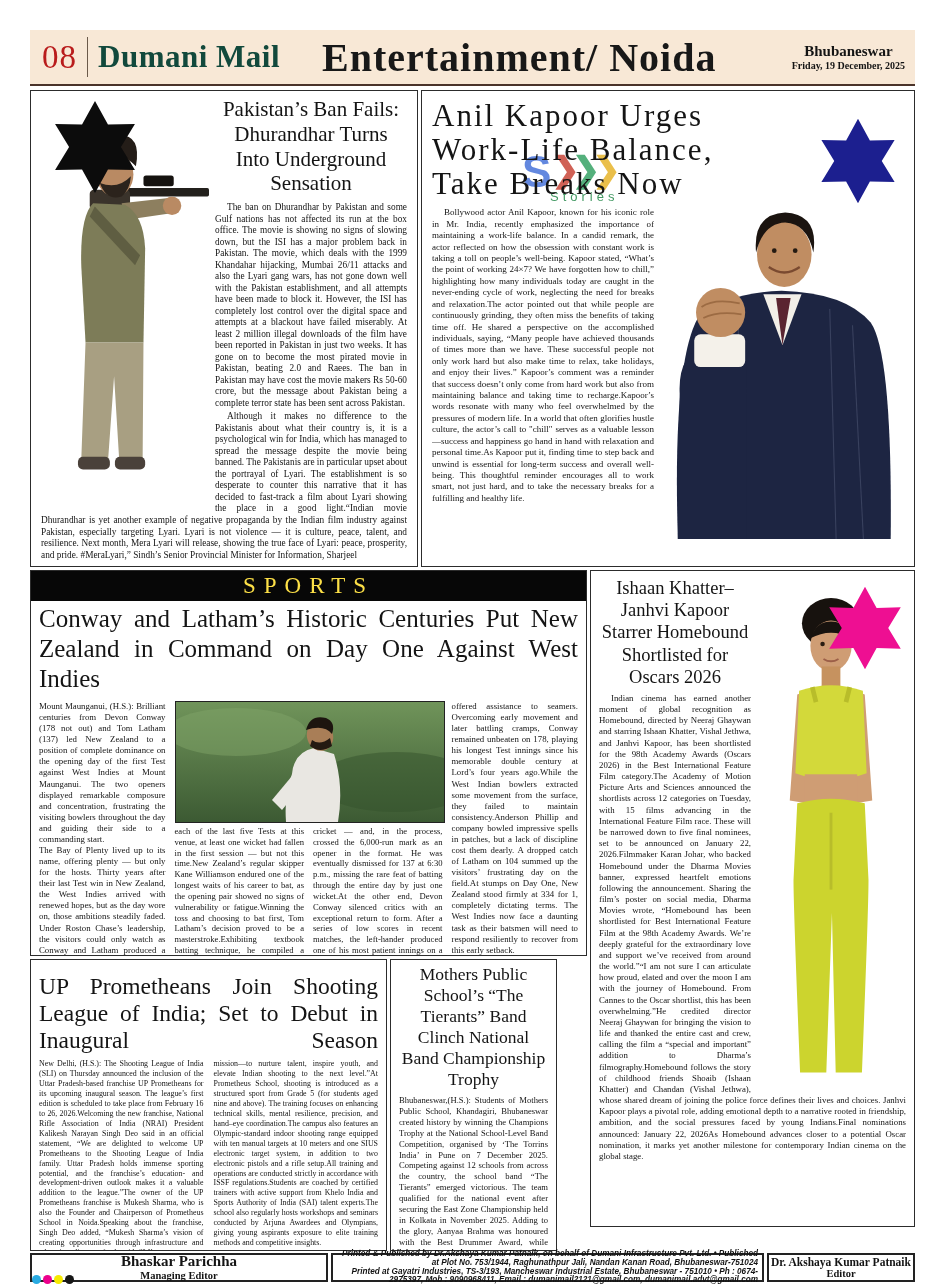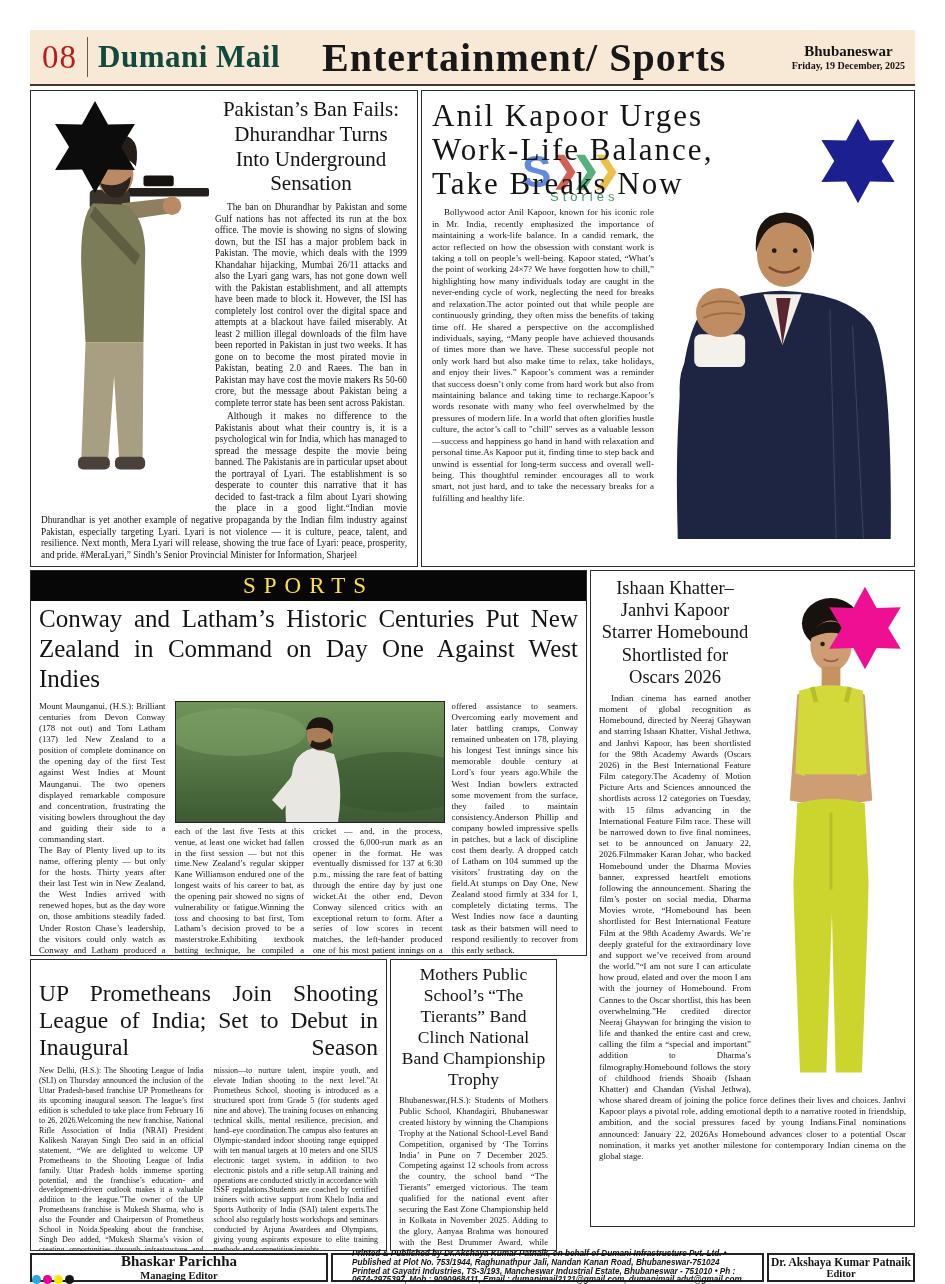--- a/index.html
+++ b/index.html
@@ -57,55 +57,55 @@
   
   .homebound{left:590px;top:570px;width:325px;height:657px;padding:4px 8px;}
   .hb-head{font-size:18.5px;line-height:1.2;text-align:center;font-weight:400;margin:2px 0 5px 0;
            position:relative;z-index:2;}
   .hb-body{font-size:8.8px;line-height:1.27;}
   .hb-photo{float:right;width:150px;height:512px;margin:0 0 4px 5px;}
   .star-pink{position:absolute;right:6px;top:14px;width:86px;height:86px;z-index:1;}
 
   
   .shooting{left:30px;top:959px;width:357px;height:292px;padding:3px 8px;}
-  .sh-head{font-size:23.5px;line-height:1.15;font-weight:400;margin:17px 0 5px 0;
+  .sh-head{font-size:23.5px;line-height:1.15;font-weight:400;margin:10px 0 5px 0;
            text-align:justify;text-align-last:justify;}
   .sh-cols{display:flex;gap:10px;}
   .sh-col{width:50%;font-size:7.9px;line-height:1.26;text-align:justify;}
 
   
   .band{left:390px;top:959px;width:167px;height:292px;padding:3px 8px;}
   .band-head{font-size:17.5px;line-height:1.2;font-weight:400;margin:1px 0 5px 0;text-align:center;}
   .band-body{font-size:8.6px;line-height:1.27;}
 
   
   .footer{position:absolute;left:30px;top:1253px;width:885px;height:29px;display:flex;gap:3px;}
   .fbox{border:2px solid #222;box-sizing:border-box;display:flex;flex-direction:column;
         align-items:center;justify-content:center;line-height:1.05;background:#fff;}
   .f-left{width:298px;}
   .f-mid{flex:1;font-family:"Liberation Sans",sans-serif;font-style:italic;font-weight:bold;
-         font-size:8.2px;text-align:left;padding:0 19px;}
+         font-size:8.2px;text-align:right;padding:0 4px;}
   .f-right{width:148px;}
   .f-name{font-size:15px;font-weight:bold;}
   .f-name-sm{font-size:11.5px;font-weight:bold;}
   .f-role{font-size:10.5px;font-weight:bold;}
   .regdots{position:absolute;left:32px;bottom:0px;display:flex;gap:2px;z-index:5;}
   .dot{width:9px;height:9px;border-radius:50%;}
   .dot-c{background:#29abe2;} .dot-m{background:#ec008c;} .dot-y{background:#f7ea00;} .dot-k{background:#161616;}
 </style>
 </head>
 <body>
 
 <div class="page">
 
   <div class="masthead">
     <div class="pagenum">08</div>
     <div class="mast-div"></div>
     <div class="brand">Dumani Mail</div>
-    <div class="section-title">Entertainment/ Sports</div>
+    <div class="section-title">Entertainment/ Noida</div>
     <div class="mast-right">
       <div class="mast-city">Bhubaneswar</div>
       <div class="mast-date">Friday, 19 December, 2025</div>
     </div>
   </div>
 
   <div class="article pakistan">
     <svg class="star-black" viewBox="0 0 100 100">
       <polygon points="50,2 63.5,26.6 91.6,26 77,50 91.6,74 63.5,73.4 50,98 36.5,73.4 8.4,74 23,50 8.4,26 36.5,26.6" fill="#0c0c0c"></polygon>
     </svg>

